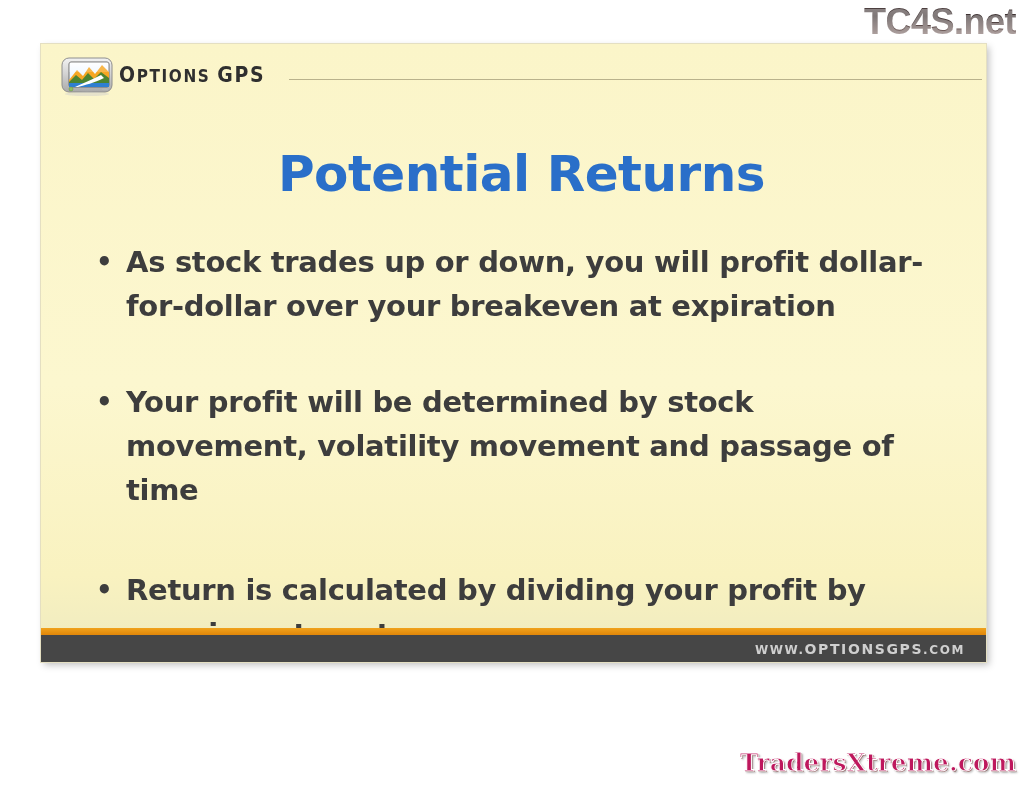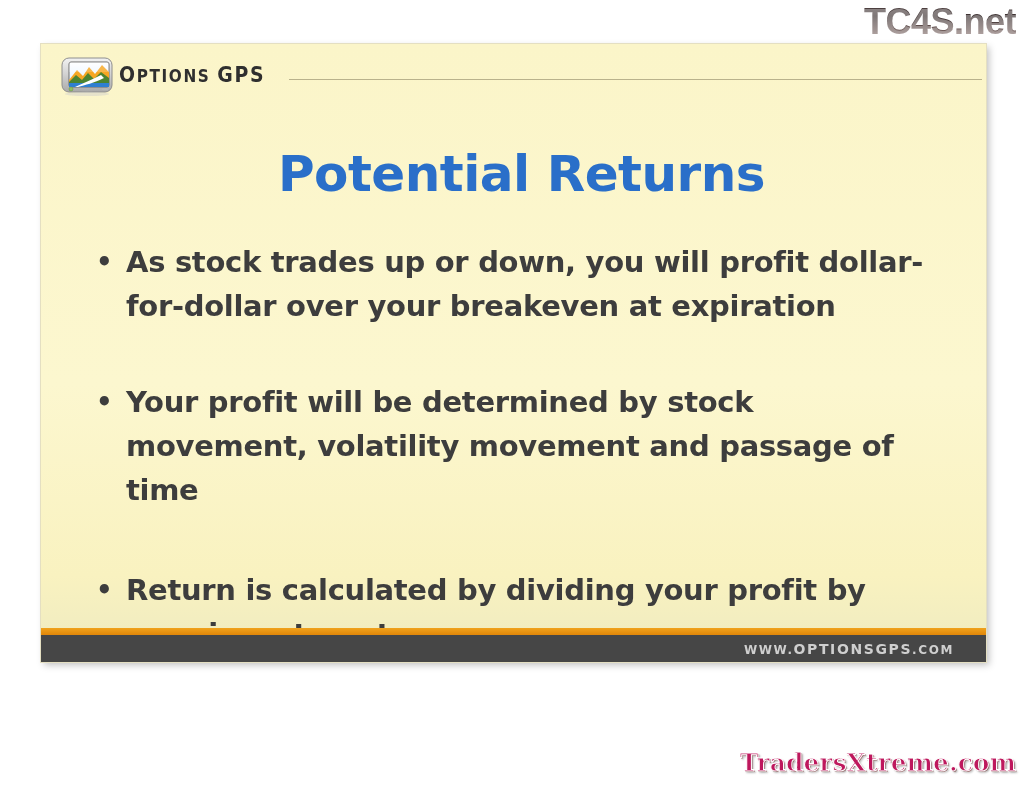--- a/index.html
+++ b/index.html
@@ -163,21 +163,21 @@
   #footer-bar {
     position: absolute;
     left: 0;
     bottom: 0;
     width: 100%;
     height: 27px;
     background: #464646;
   }
   #footer-url {
     position: absolute;
-    right: 32px;
+    right: 21px;
     top: 6px;
     font-family: "DejaVu Sans", sans-serif;
     font-size: 12px;
     font-weight: bold;
     letter-spacing: 1.6px;
     color: #cfcfcf;
     text-transform: uppercase;
     white-space: nowrap;
   }
   #footer-url .big { font-size: 14px; }

